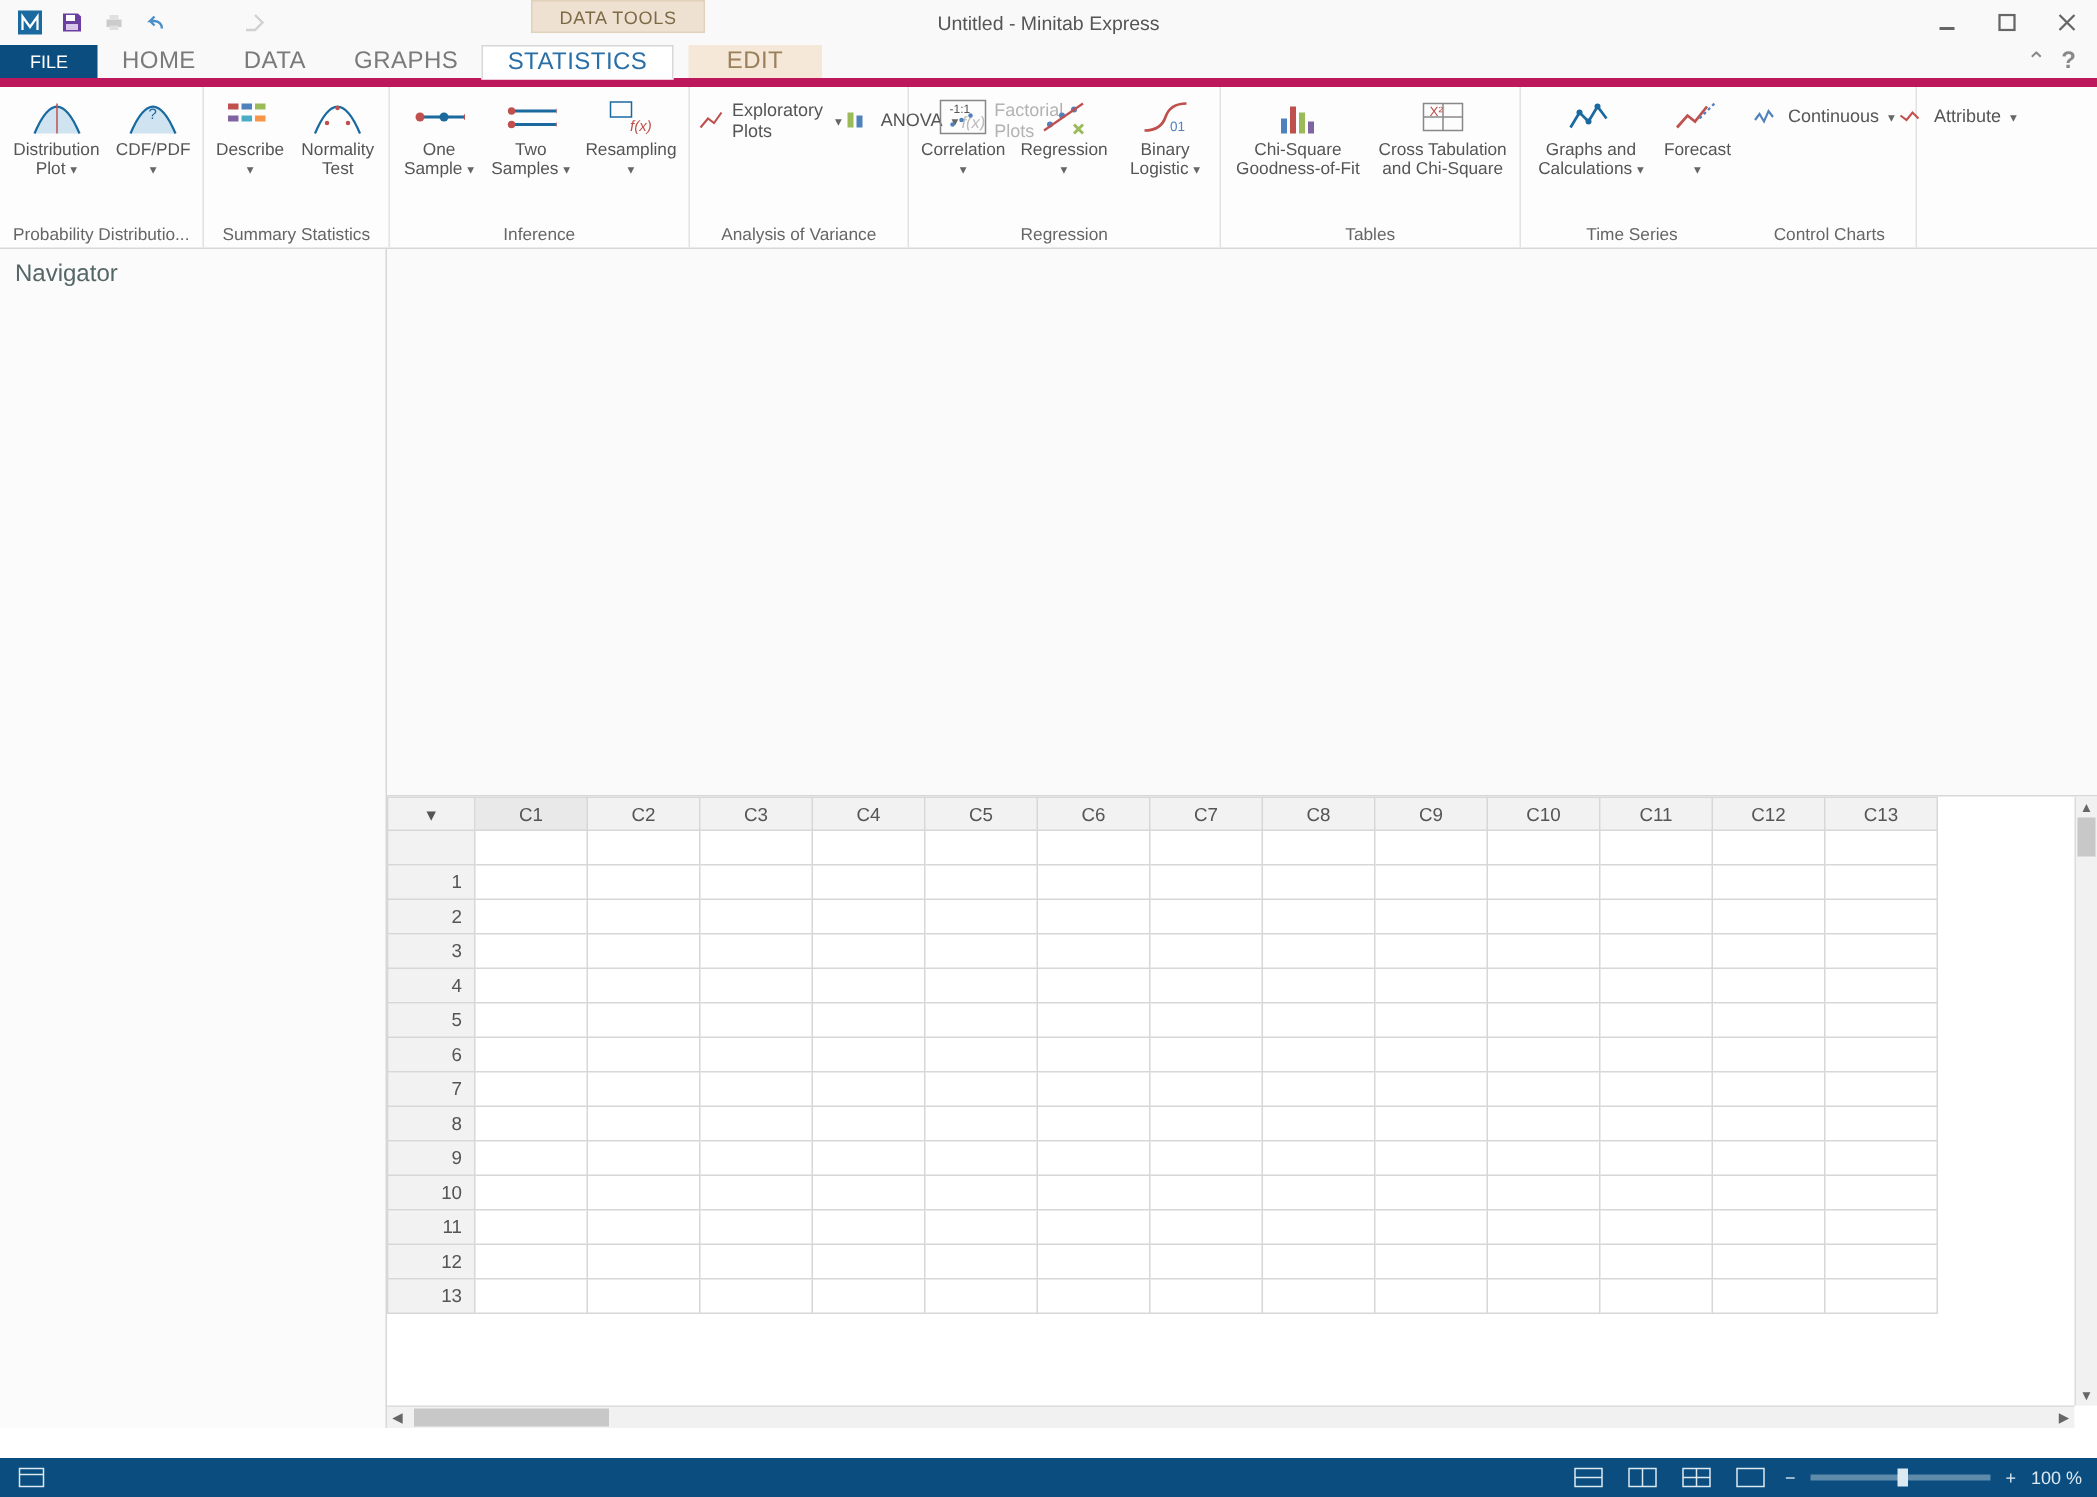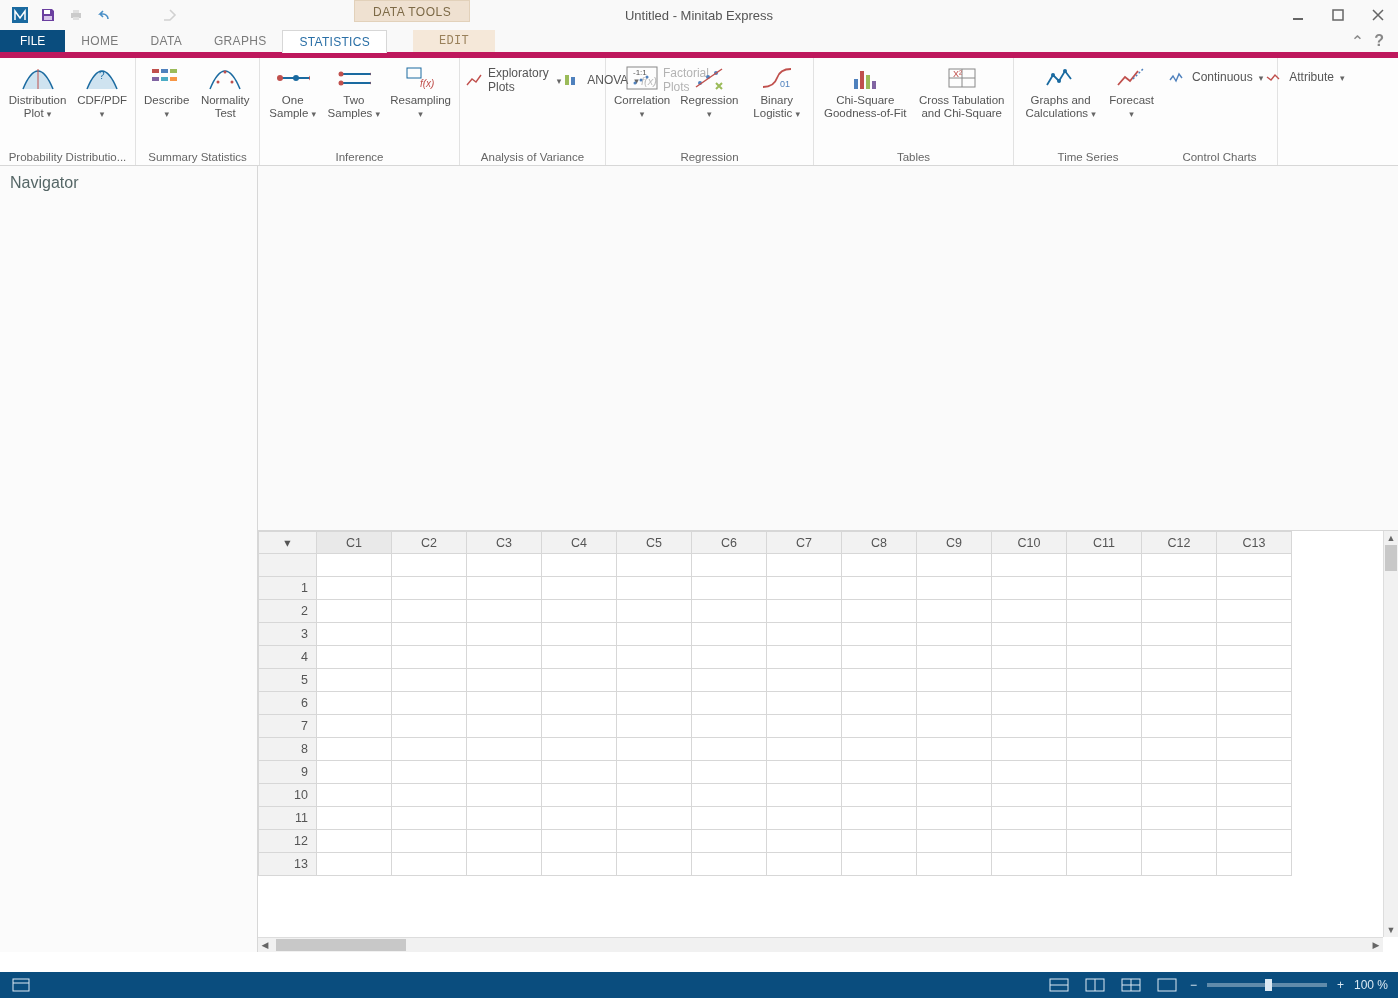--- a/index.html
+++ b/index.html
@@ -13,21 +13,21 @@
   .win-controls { margin-left: auto; display: flex; }
   .win-btn { width: 40px; height: 28px; display: flex; align-items: center; justify-content: center; cursor: pointer; color: #666; }
 
   
   .context-tab-wrap { position: absolute; left: 354px; top: 0; }
   .context-tab { background: #efe1d1; border: 1px solid #e2d1ba; color: #7d6a47; font-size: 12px; padding: 4px 18px 2px; letter-spacing: .5px; }
 
   
   .tabs-row { height: 28px; background: #f9f9f9; display: flex; align-items: stretch; border-bottom: 6px solid #be185d; }
   .file-tab { background: #0a4d7e; color: #fff; font-size: 12px; padding: 0 20px; display: flex; align-items: center; cursor: pointer; }
-  .tab { color: #7a7a7a; font-size: 12px; padding: 0 16px; display: flex; align-items: center; cursor: pointer; letter-spacing: .3px; }
+  .tab { color: #7a7a7a; font-size: 16px; padding: 0 16px; display: flex; align-items: center; cursor: pointer; letter-spacing: .3px; }
   .tab.active { background: #fff; color: #2a6fa6; border: 1px solid #d7d7d7; border-bottom: 1px solid #fff; margin-bottom: -1px; }
   .tab.edit { background: #f5e8d9; color: #9a815b; }
   .tabs-right { margin-left: auto; display: flex; align-items: center; padding-right: 14px; gap: 10px; color: #888; }
 
   
   .ribbon { height: 108px; background: #fdfdfd; border-bottom: 1px solid #d7d7d7; display: flex; }
   .ribbon-group { border-right: 1px solid #e2e2e2; display: flex; flex-direction: column; padding: 4px 6px 2px; }
   .ribbon-group-content { flex: 1; display: flex; align-items: flex-start; justify-content: center; gap: 6px; }
   .ribbon-group-label { font-size: 11.5px; color: #666; text-align: center; padding: 2px 0 0; white-space: nowrap; overflow: hidden; text-overflow: ellipsis; }
   .rbtn { display: flex; flex-direction: column; align-items: center; gap: 2px; cursor: pointer; padding: 2px 2px; }
@@ -132,21 +132,21 @@
       </div>
   </div>
 </div>
 
 <div class="tabs-row">
   <div class="file-tab">FILE</div>
   <div class="tab">HOME</div>
   <div class="tab">DATA</div>
   <div class="tab">GRAPHS</div>
   <div class="tab active">STATISTICS</div>
-  <div class="tab edit" style="margin-left:26px; padding:0 26px;font-family:Liberation Mono, monospace;">EDIT</div>
+  <div class="tab edit" style="margin-left:10px; padding:0 26px;">EDIT</div>
   <div class="tabs-right">
     <span style="cursor:pointer">⌃</span>
     <span style="cursor:pointer;font-weight:bold">?</span>
   </div>
 </div>
 
 <div class="ribbon">
 
   <div class="ribbon-group" style="width:136px">
     <div class="ribbon-group-content">

